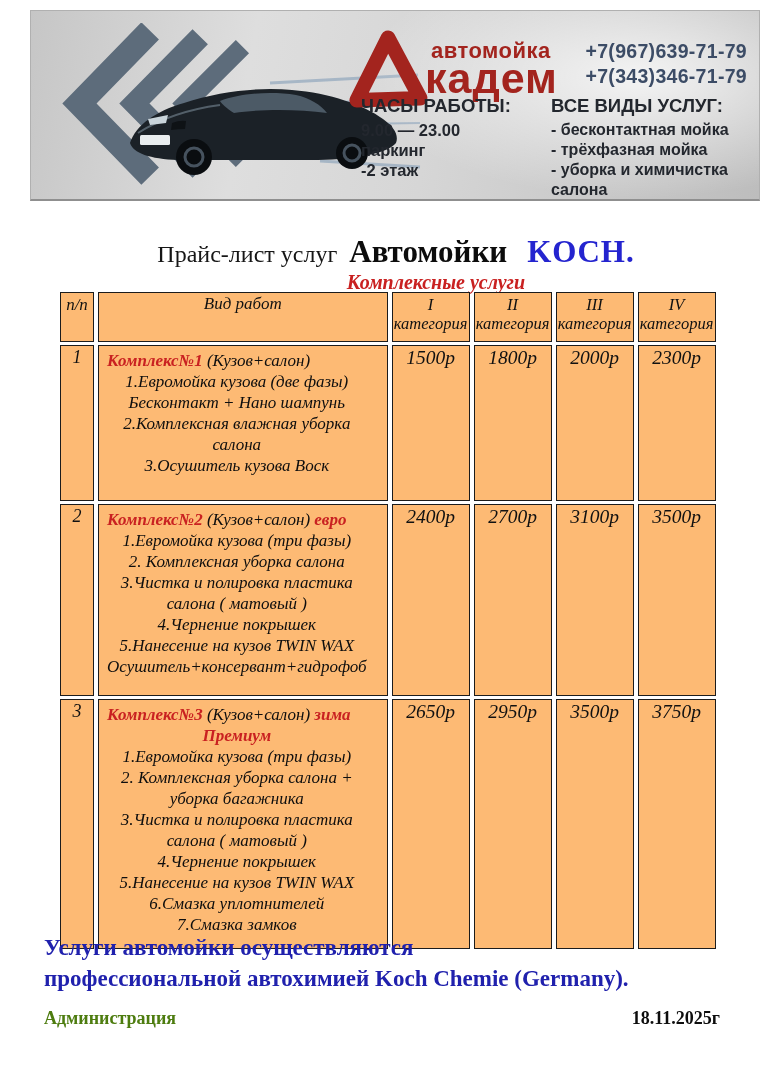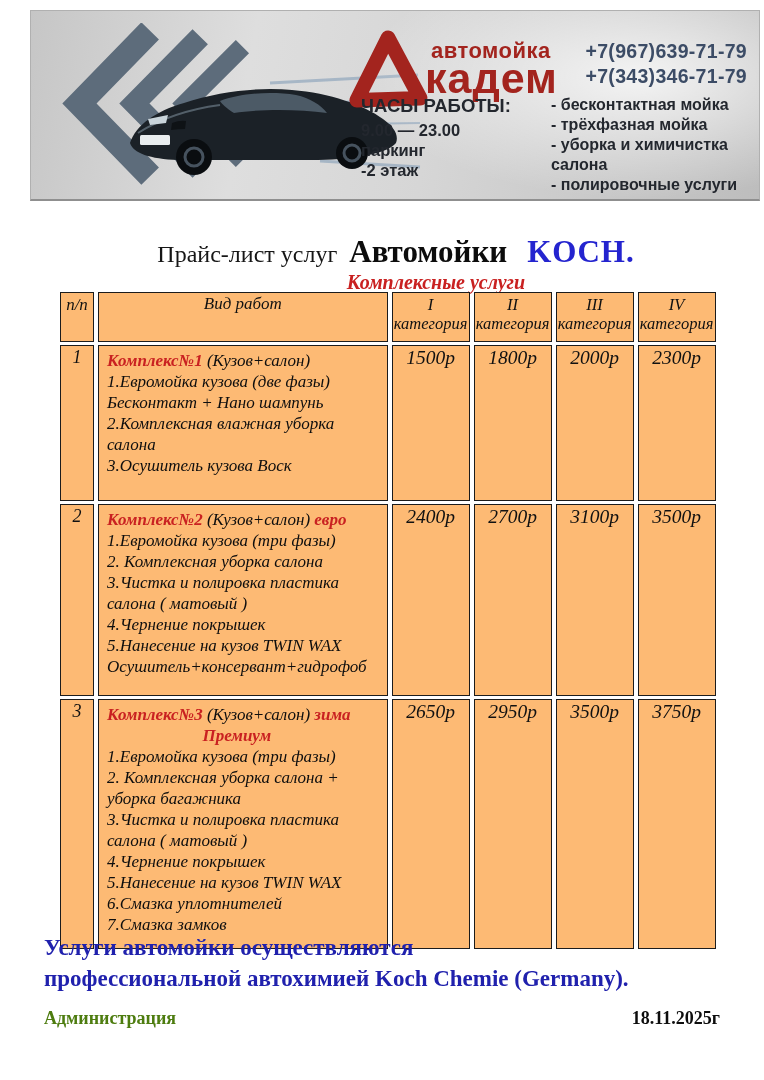--- a/index.html
+++ b/index.html
@@ -49,21 +49,21 @@
   .th-work{width:276px;font-size:17px;font-weight:bold;font-style:italic;
     vertical-align:bottom;padding-bottom:3px;}
   .th-cat{width:76px;text-align:center;font-weight:bold;font-style:italic;
     font-size:16.5px;line-height:19px;padding:2px 0;vertical-align:middle;}
   .td-num{text-align:center;font-size:18px;vertical-align:middle;}
   .td-desc{padding:4px 20px 4px 8px;font-size:17px;line-height:21px;color:#0e0e0e;}
   .td-price{text-align:center;font-size:19.5px;vertical-align:middle;}
   .red{color:#c92121;font-weight:bold;}
   .complex-title .black{font-weight:normal;}
   .premium{text-align:center;}
-  .details{white-space:pre-line;}
+  .details{white-space:pre-line;text-align:center;}
   tr.r1 td{height:146px;} tr.r2 td{height:182px;} tr.r3 td{height:240px;}
   .head th{height:44px;}
 
   
   .note{position:absolute;left:44px;top:932px;font-size:23px;font-weight:bold;
     color:#2021ad;line-height:31px;}
   .admin{position:absolute;left:44px;top:1008px;font-size:18px;font-weight:bold;color:#4d7c0f;}
   .date{position:absolute;right:44px;top:1008px;font-size:18px;font-weight:bold;color:#0d0d0d;}
 </style>
 </head>
@@ -104,20 +104,21 @@
       <div>+7(967)639-71-79</div>
       <div>+7(343)346-71-79</div>
     </div>
     <div class="hours">
       <div class="h-title">ЧАСЫ РАБОТЫ:</div>
       <div class="h-line">9.00 — 23.00</div>
       <div class="h-line">паркинг</div>
       <div class="h-line">-2 этаж</div>
     </div>
     <div class="services">
+      <div class="s-title">ВСЕ ВИДЫ УСЛУГ:</div>
       <div class="s-item">- бесконтактная мойка</div>
       <div class="s-item">- трёхфазная мойка</div>
       <div class="s-item">- уборка и химичистка салона</div>
       <div class="s-item">- полировочные услуги</div>
     </div>
   </div>
 
   <div class="doc-title">
     <span class="t-prefix">Прайс-лист  услуг</span>
     <span class="t-brand">Автомойки</span>

